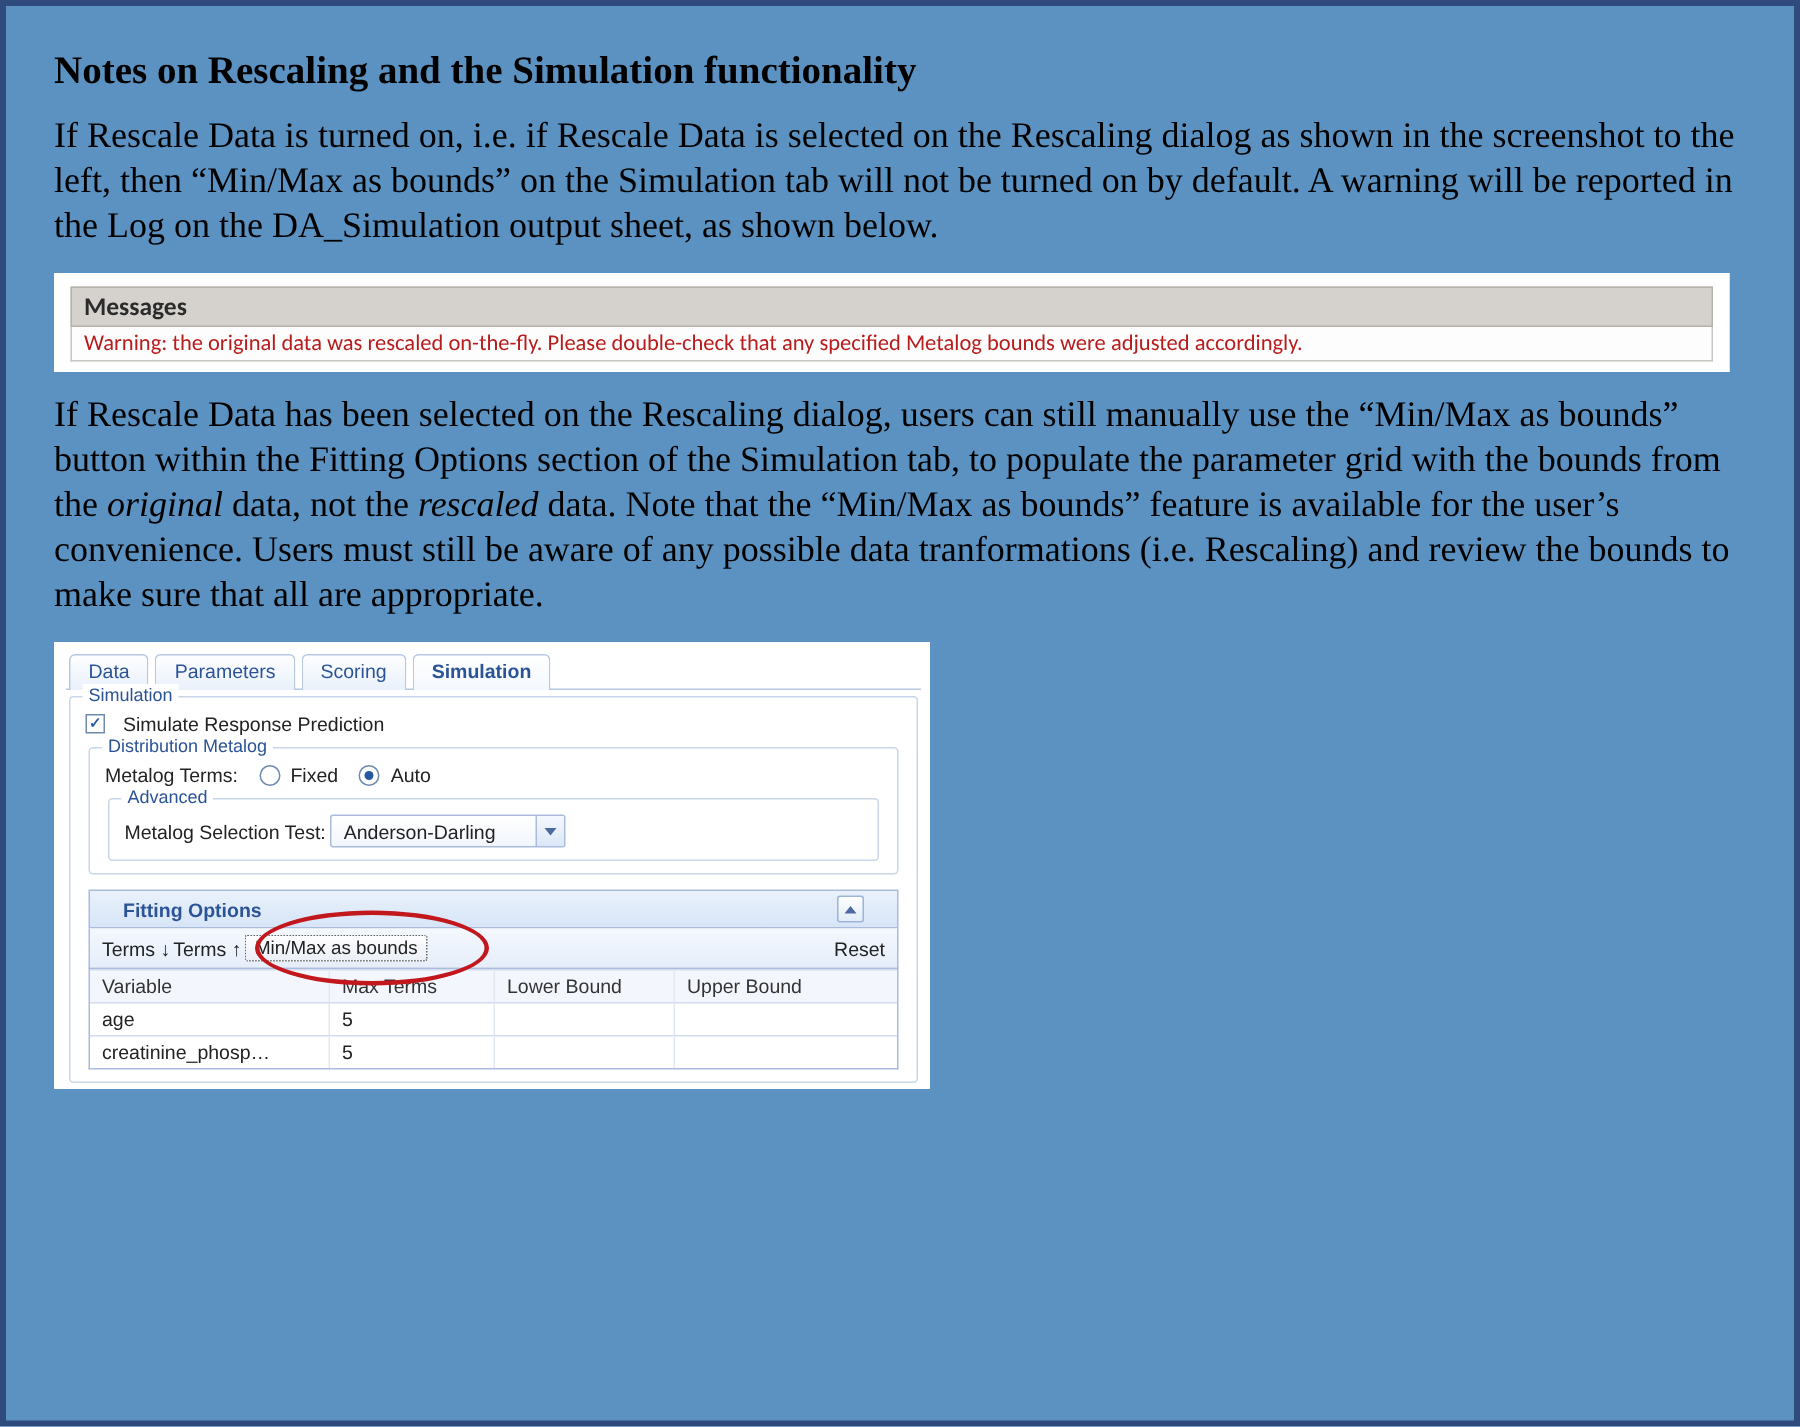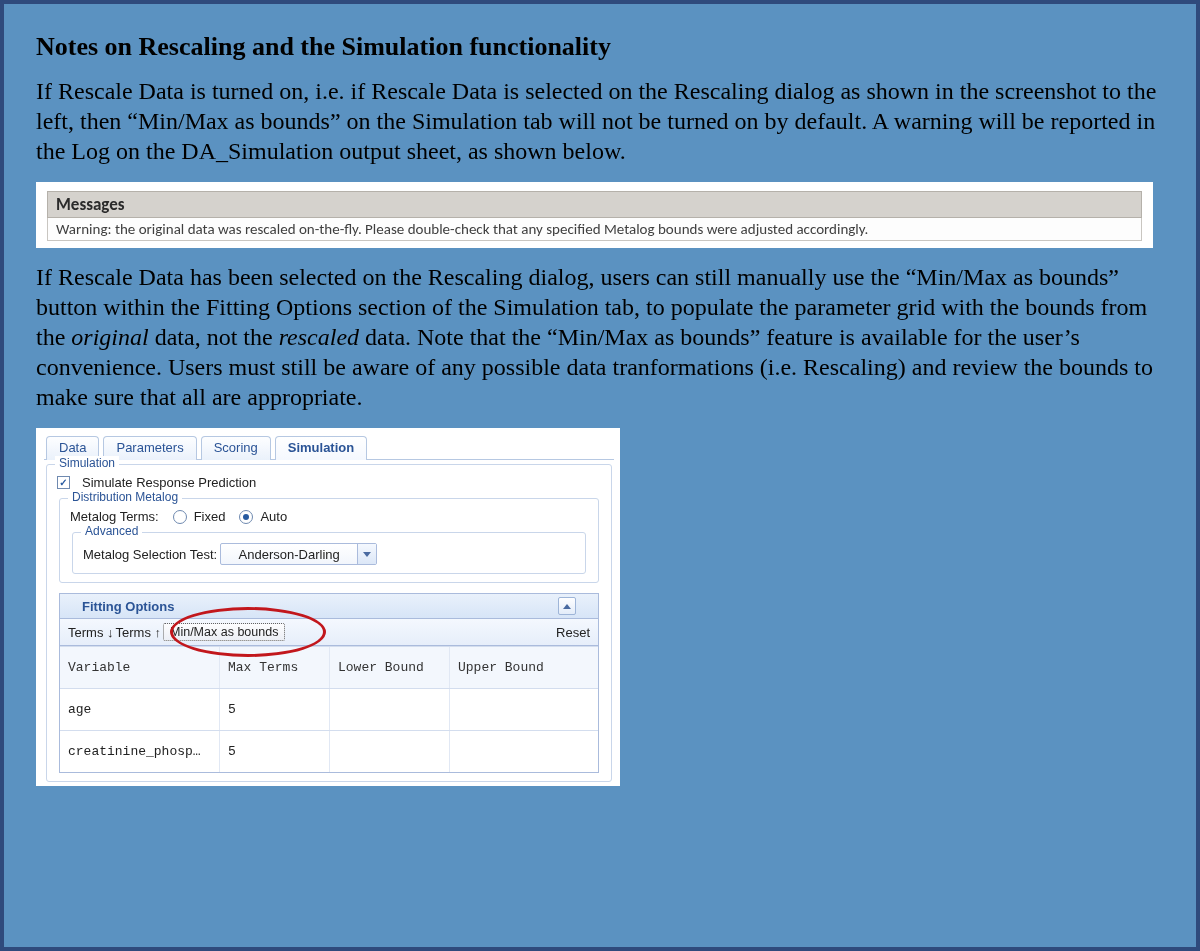--- a/index.html
+++ b/index.html
@@ -45,21 +45,21 @@
     padding: 2px 8px;
     font-size: 17px;
     font-weight: bold;
     color: #2b2b2b;
   }
   .messages-row {
     margin: 0 10px;
     border: 1px solid #c9c6c1;
     border-top: none;
     background: #fdfdfd;
-    color: #404040;
+    color: #b91c1c;
     font-size: 15px;
     padding: 2px 8px;
     white-space: nowrap;
     overflow: hidden;
   }
 
   
   .sim-panel {
     width: 570px;
     background: #fff;
@@ -132,21 +132,21 @@
     margin: 0 3px 0 2px;
   }
   .radio .dot { width:6px; height:6px; border-radius:50%; background:#275aa0; }
 
   .select {
     display:inline-flex; align-items:center;
     border:1px solid #aabbdc; border-radius:2px;
     background:linear-gradient(#fff,#f2f6fc);
     height:20px;
   }
-  .select .val { padding: 0 8px; min-width:120px;text-align:center; }
+  .select .val { padding: 0 8px; min-width:120px; }
   .select .btn {
     border-left:1px solid #aabbdc; width:18px; height:100%;
     display:flex; align-items:center; justify-content:center;
     background:linear-gradient(#f4f8fe,#dce7f7);
   }
   .chev-down {
     width:0;height:0;border-left:4px solid transparent;border-right:4px solid transparent;border-top:5px solid #4a6aa0;
   }
 
   
@@ -194,21 +194,21 @@
     border: 1px solid #aabbdc;
     border-top:none;
   }
   .g-row {
     display:grid;
     grid-template-columns: 160px 110px 120px 120px;
     border-top:1px solid #d3ddee;
     font-size:13px;
   }
   .g-row.header { background:#f3f7fd; color:#333; font-weight:500; }
-  .g-cell { padding:13px 8px; border-right:1px solid #e1e8f4;font-family:Liberation Mono, monospace; }
+  .g-cell { padding:3px 8px; border-right:1px solid #e1e8f4; }
   .g-cell:last-child { border-right:none; }
 
   
   .ellipse {
     position:absolute;
     border: 3px solid #c2171c;
     border-radius: 50%;
     pointer-events:none;
   }
 </style>

